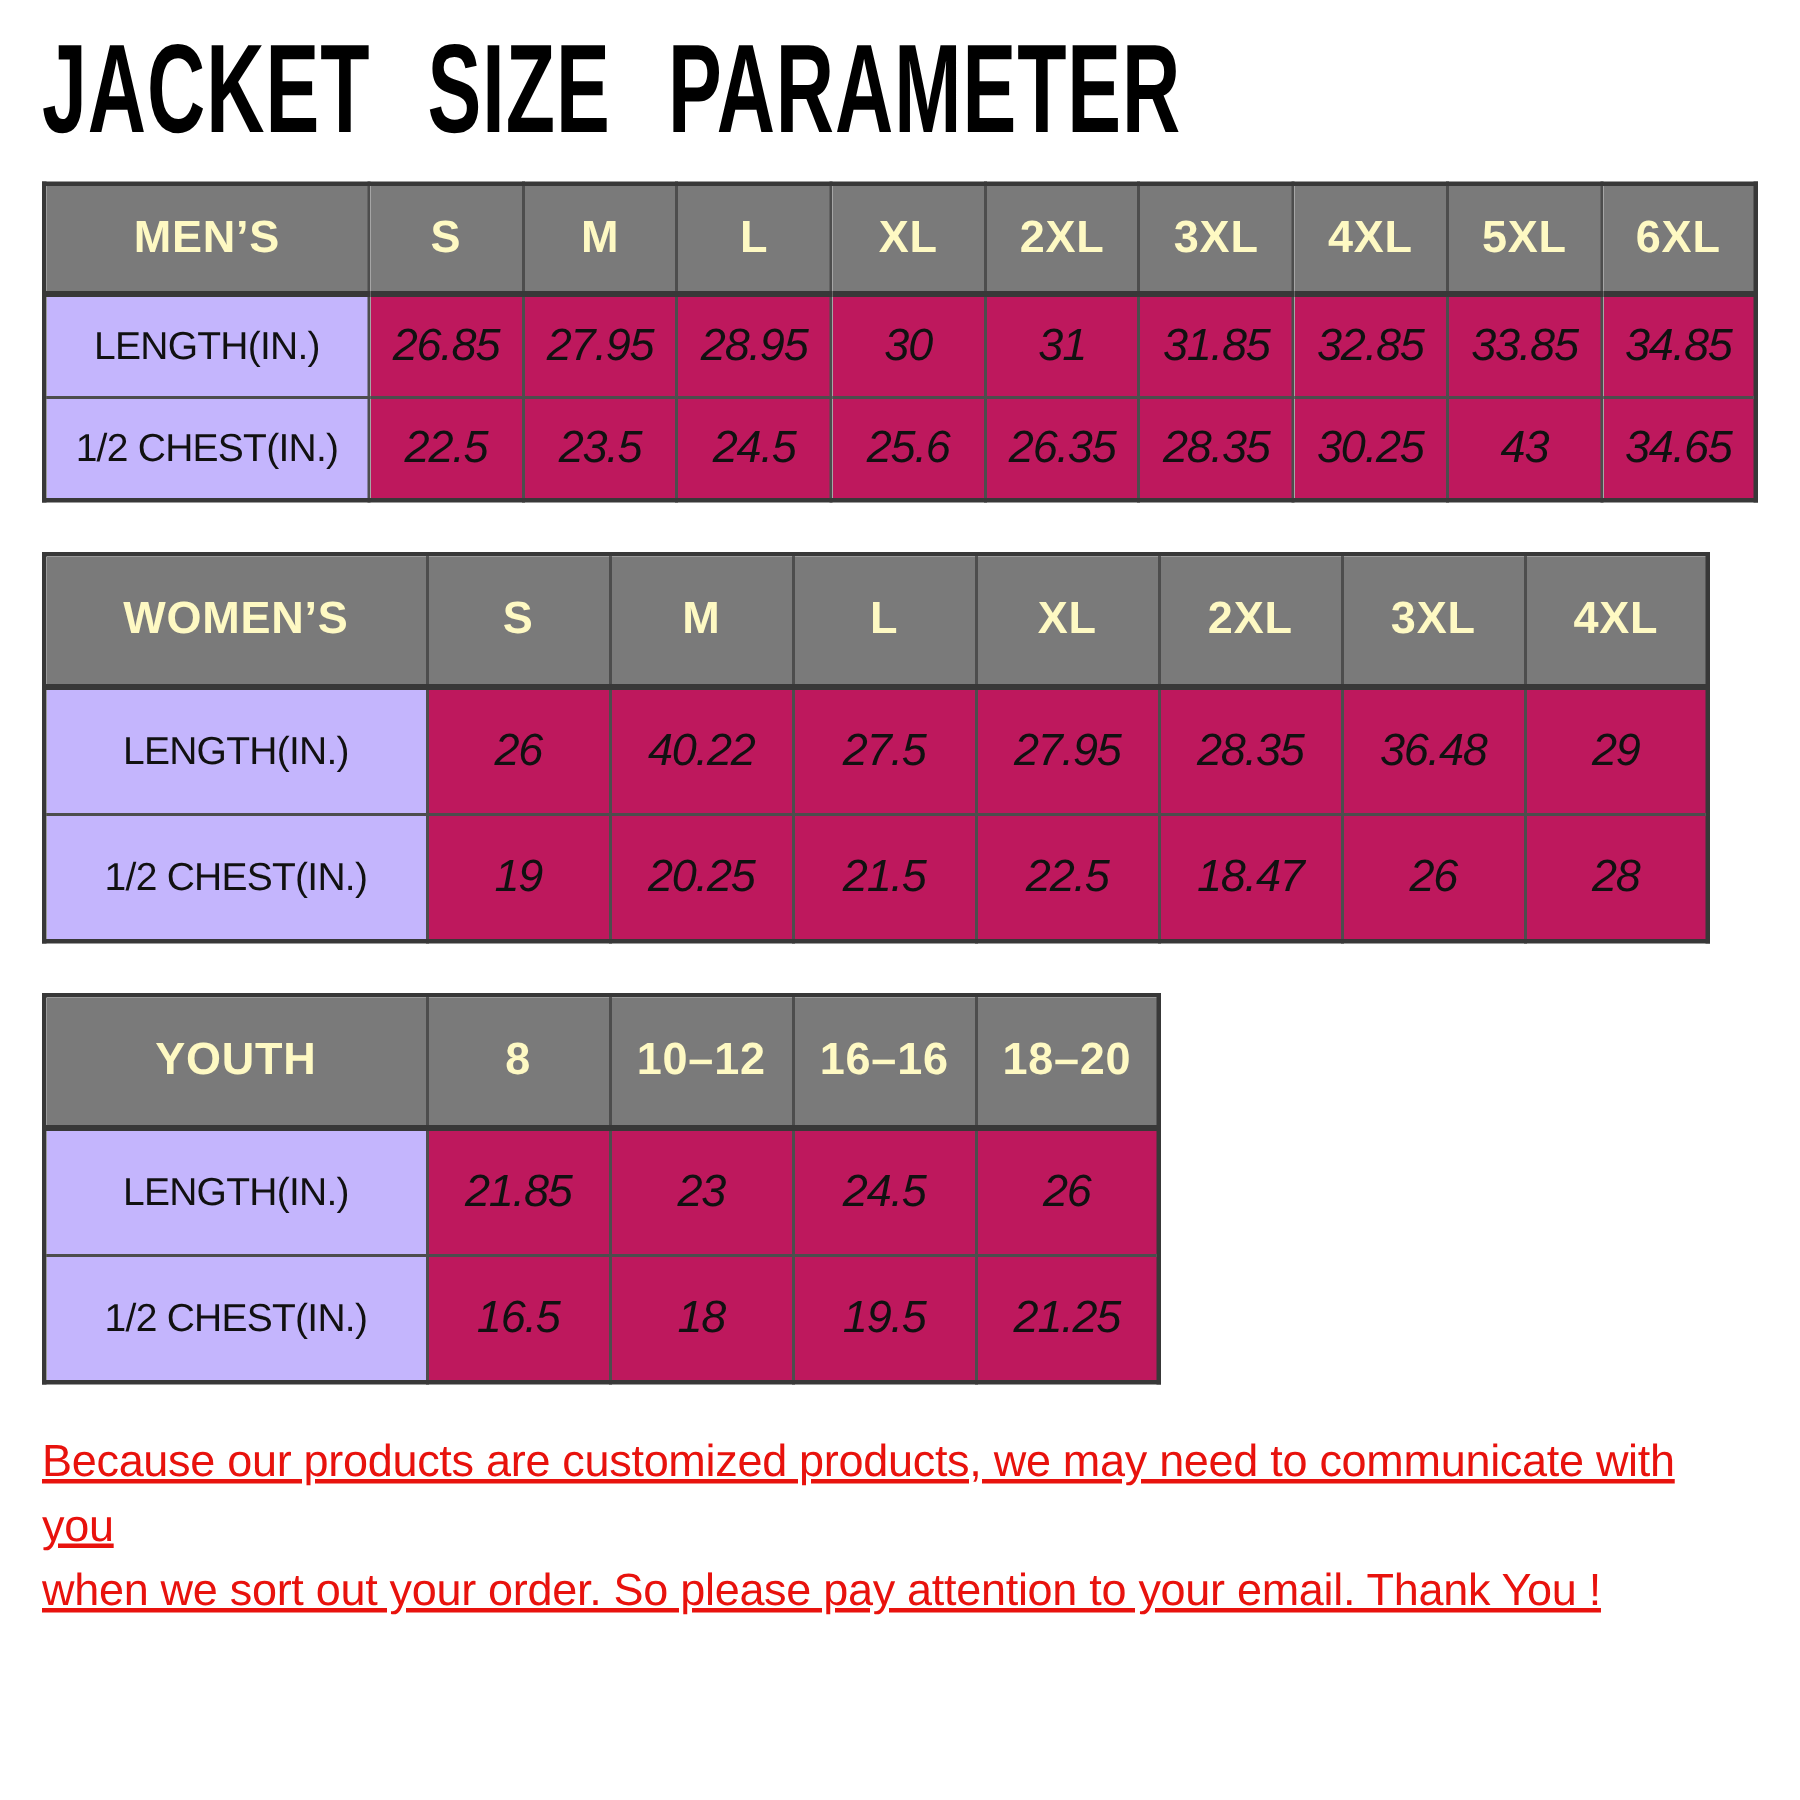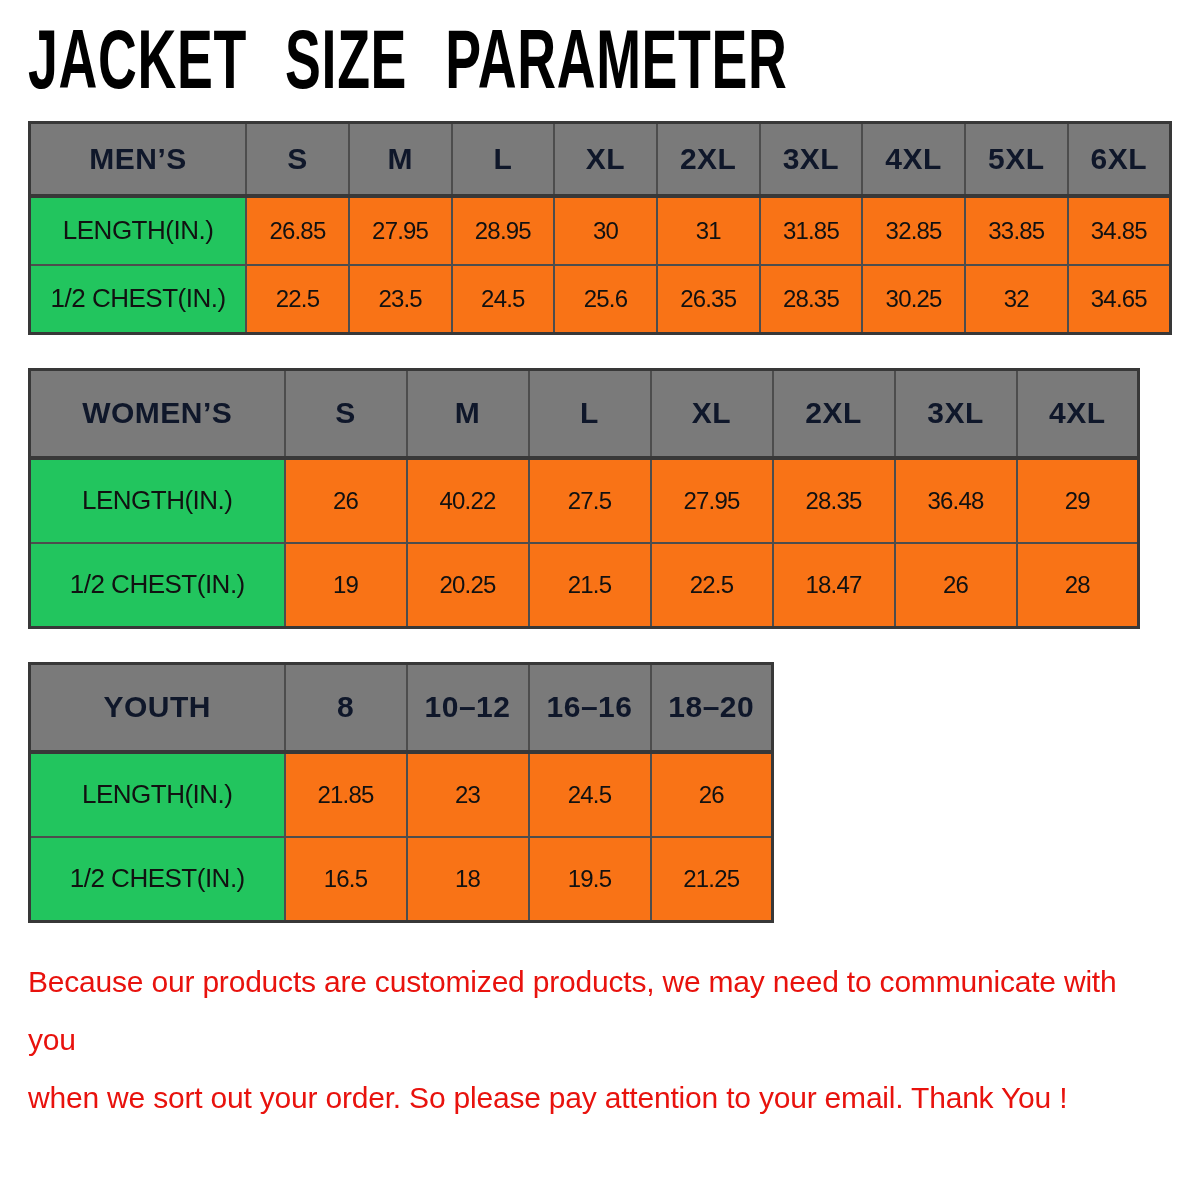--- a/index.html
+++ b/index.html
@@ -52,36 +52,37 @@
   table.size-table + table.size-table { margin-top: 33px; border-radius: 10px; }
   table.size-table th, table.size-table td {
     border: 2px solid #4d4d4d;
     text-align: center;
     vertical-align: middle;
     padding: 0;
     overflow: hidden;
   }
   table.size-table thead th {
     background: #7a7a7a;
-    color: #0f172a;
+    color: #fef9c3;
     font-size: 30px;
     font-weight: bold;
     letter-spacing: 0.5px;
     border-bottom: 4px solid #383838;
   }
   table.size-table tbody th {
-    background: #22c55e;
+    background: #c4b5fd;
     font-size: 26px;
     font-weight: normal;
     letter-spacing: -0.5px;
   }
   table.size-table tbody td {
-    background: #f97316;
-    font-size: 24px;
+    background: #be185d;
+    font-size: 30px;
     letter-spacing: -0.8px;
+    font-style: italic;
   }
   
   .t-mens col.c-label { width: 217px; }
   .t-mens col.c-size  { width: 103px; }
   .t-mens thead tr { height: 73px; }
   .t-mens tbody tr { height: 69px; }
   
   .t-womens col.c-label { width: 255px; }
   .t-womens col.c-size  { width: 122px; }
   .t-womens thead tr { height: 88px; }
@@ -89,23 +90,24 @@
   
   .t-youth col.c-label { width: 255px; }
   .t-youth col.c-size  { width: 122px; }
   .t-youth thead tr { height: 88px; }
   .t-youth tbody tr { height: 85px; }
   
   p.footer-1 {
     margin: 30px 0 0 0;
     max-width: 1150px;
     font-size: 30px;
-    line-height: 58px;
+    line-height: 43px;
     letter-spacing: -0.2px;
     white-space: pre-line;
+    text-decoration: underline;
   }
 </style>
 </head>
 <body>
 
 <div class="page">
   <h1 class="title">JACKET SIZE PARAMETER</h1>
 
 
   <div id="tables">
@@ -151,21 +153,21 @@
           </tr>
           <tr>
             <th>1/2 CHEST(IN.)</th>
             <td>22.5</td>
             <td>23.5</td>
             <td>24.5</td>
             <td>25.6</td>
             <td>26.35</td>
             <td>28.35</td>
             <td>30.25</td>
-            <td>32</td>
+            <td>43</td>
             <td>34.65</td>
           </tr>
         </tbody>
       </table>
       <table class="size-table t-womens">
         <colgroup>
           <col class="c-label">
           <col class="c-size">
           <col class="c-size">
           <col class="c-size">

